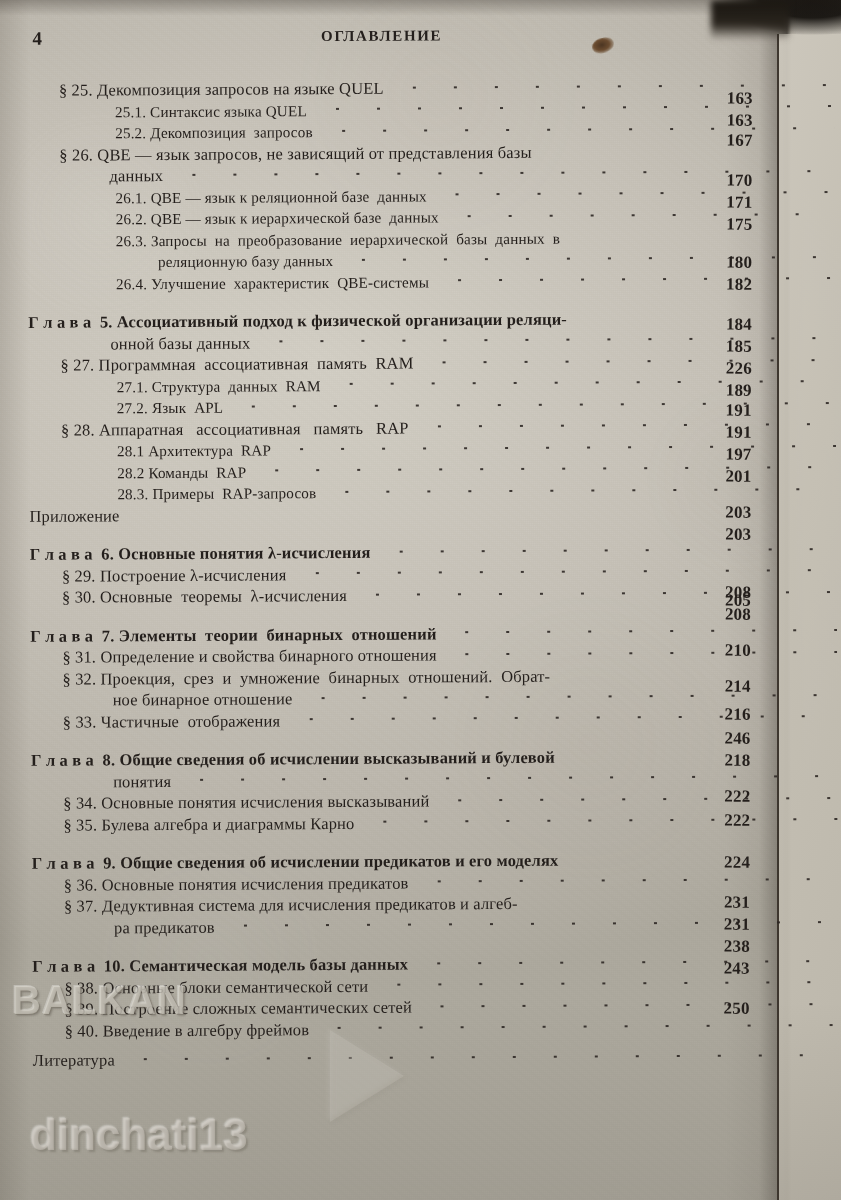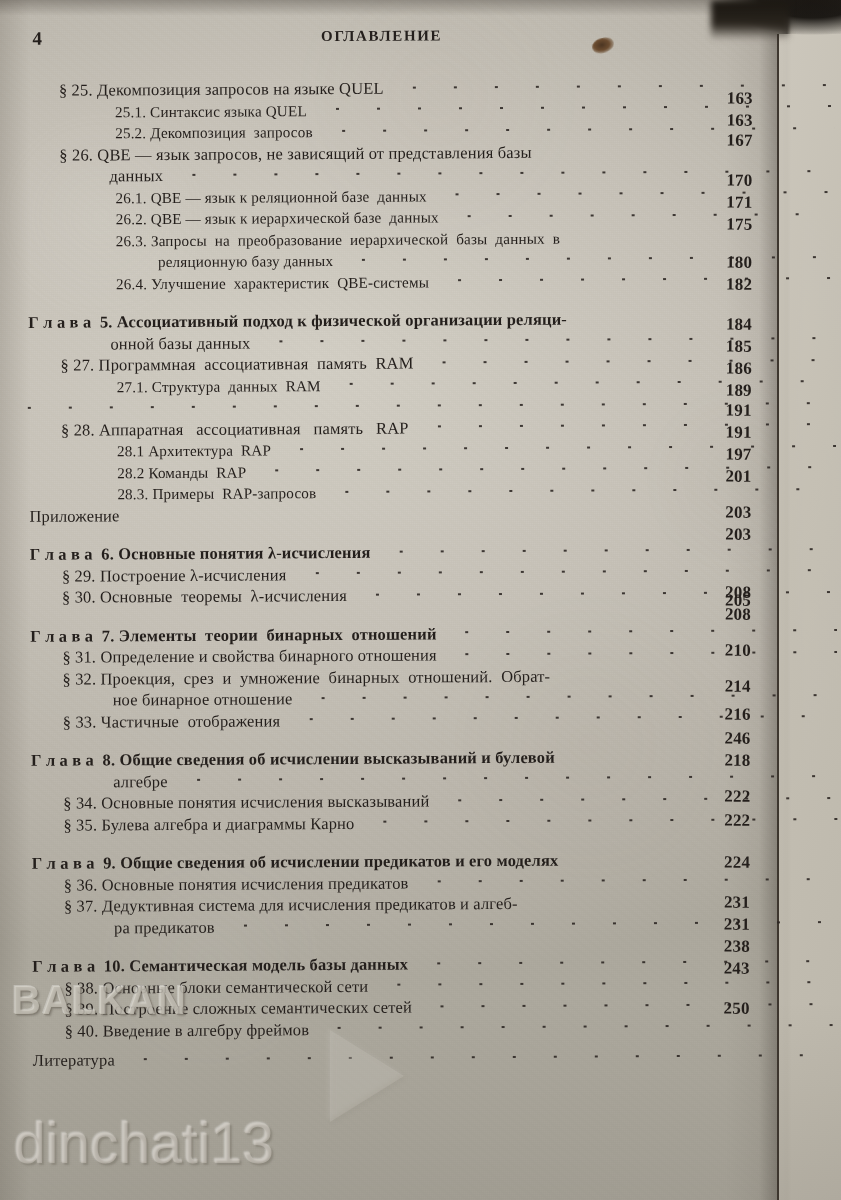--- a/index.html
+++ b/index.html
@@ -242,24 +242,24 @@
     position: absolute;
     left: 330px; top: 60px;
     width: 0; height: 0;
     border-top: 46px solid transparent;
     border-bottom: 46px solid transparent;
     border-left: 74px solid rgba(205,200,190,0.22);
     filter: drop-shadow(2px 2px 2px rgba(110,104,92,.35)) drop-shadow(-2px -2px 2px rgba(255,255,255,.35));
   }
   .wm-user {
     position: absolute;
-    left: 14px; top: 140px;
+    left: 30px; top: 140px;
     font-family: "Liberation Sans", "DejaVu Sans", sans-serif;
-    font-size: 57px;
-    font-weight: 400;
+    font-size: 44px;
+    font-weight: 700;
     letter-spacing: 0px;
     color: rgba(212,207,197,0.45);
     text-shadow:
       2px 2px 2px rgba(110,104,92,.42),
       -1px -1px 2px rgba(255,255,255,.42);
   }
 </style>
 </head>
 <body>
 
@@ -337,20 +337,21 @@
       </div>
       <div class="row">
         <span class="txt indent-1">§ 27. Программная  ассоциативная  память  RAM</span>
         <span class="lead"></span>
       </div>
       <div class="row small">
         <span class="txt indent-2">27.1. Структура  данных  RAM</span>
         <span class="lead"></span>
       </div>
       <div class="row small">
+        <span class="txt indent-2">27.2. Язык  APL</span>
         <span class="lead"></span>
       </div>
       <div class="row">
         <span class="txt indent-1">§ 28. Аппаратная   ассоциативная   память   RAP</span>
         <span class="lead"></span>
       </div>
       <div class="row small">
         <span class="txt indent-2">28.1 Архитектура  RAP</span>
         <span class="lead"></span>
       </div>
@@ -403,21 +404,21 @@
         <span class="txt indent-1">§ 33. Частичные  отображения</span>
         <span class="lead"></span>
       </div>
 
       <div class="gap"></div>
 
       <div class="row">
         <span class="txt indent-0 ch-label">Г л а в а  8. Общие сведения об исчислении высказываний и булевой</span>
       </div>
       <div class="row">
-        <span class="txt indent-cont1">алгебре</span>
+        <span class="txt indent-cont1">понятия</span>
         <span class="lead"></span>
       </div>
       <div class="row">
         <span class="txt indent-1">§ 34. Основные понятия исчисления высказываний</span>
         <span class="lead"></span>
       </div>
       <div class="row">
         <span class="txt indent-1">§ 35. Булева алгебра и диаграммы Карно</span>
         <span class="lead"></span>
       </div>
@@ -471,21 +472,21 @@
         <div class="pgn" style="top: 14px;">163</div>
         <div class="pgn" style="top: 36px;">163</div>
         <div class="pgn" style="top: 56px; font-family: Liberation Serif, serif;">167</div>
         <div class="pgn" style="top: 96px;">170</div>
         <div class="pgn" style="top: 118px;">171</div>
         <div class="pgn" style="top: 140px;">175</div>
         <div class="pgn" style="top: 178px;">180</div>
         <div class="pgn" style="top: 200px;">182</div>
         <div class="pgn" style="top: 240px;">184</div>
         <div class="pgn" style="top: 262px;">185</div>
-        <div class="pgn" style="top: 284px;">186</div>
+        <div class="pgn" style="top: 284px;">226</div>
         <div class="pgn" style="top: 306px;">189</div>
         <div class="pgn" style="top: 326px;">191</div>
         <div class="pgn" style="top: 348px;">191</div>
         <div class="pgn" style="top: 370px;">197</div>
         <div class="pgn" style="top: 392px;">201</div>
         <div class="pgn" style="top: 428px;">203</div>
         <div class="pgn" style="top: 450px;">203</div>
         <div class="pgn" style="top: 472px; margin-top: 44px;">205</div>
         <div class="pgn" style="top: 508px;">208</div>
         <div class="pgn" style="top: 530px;">208</div>

